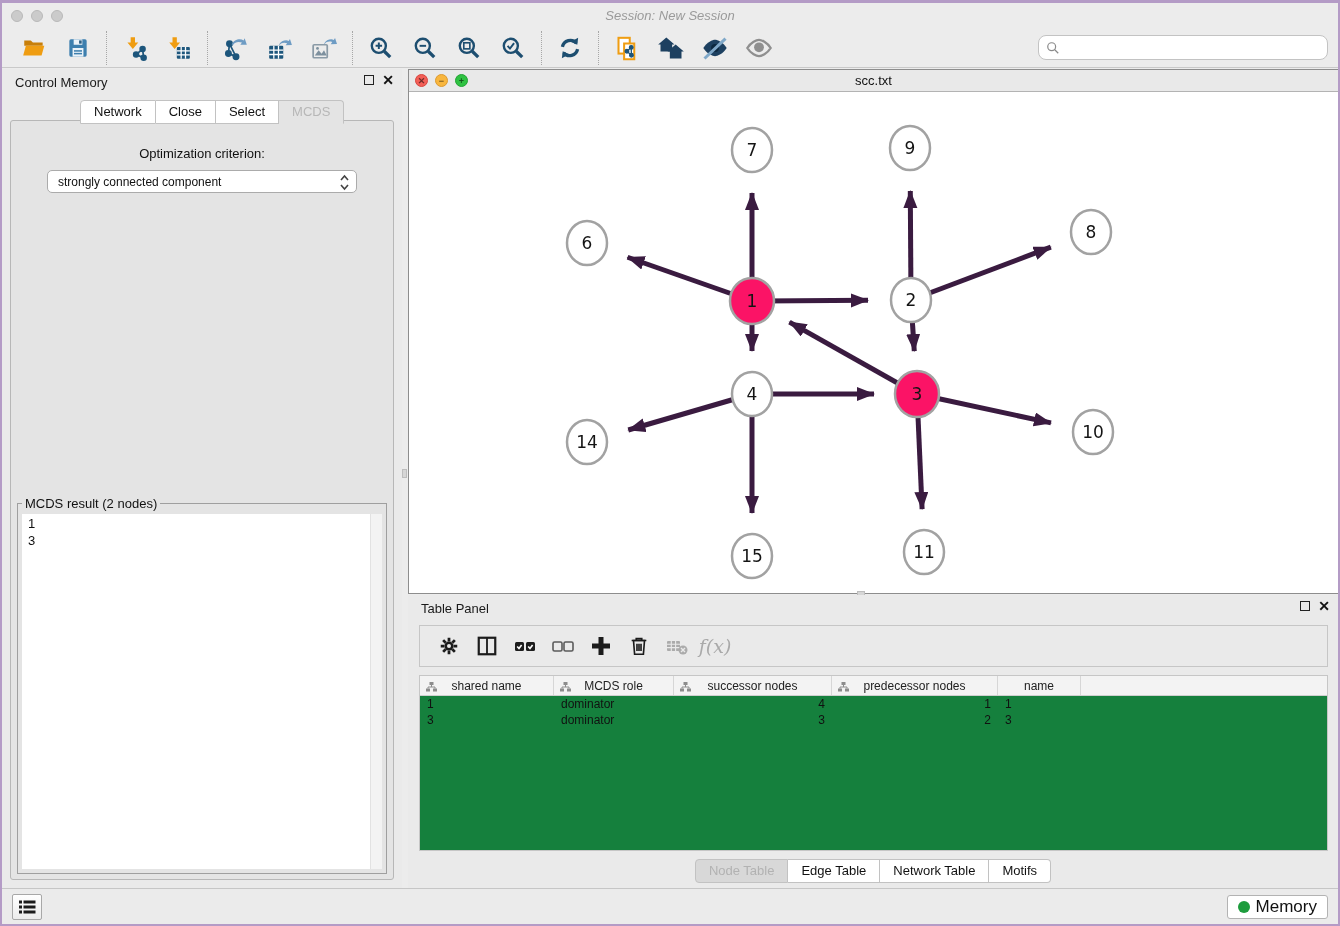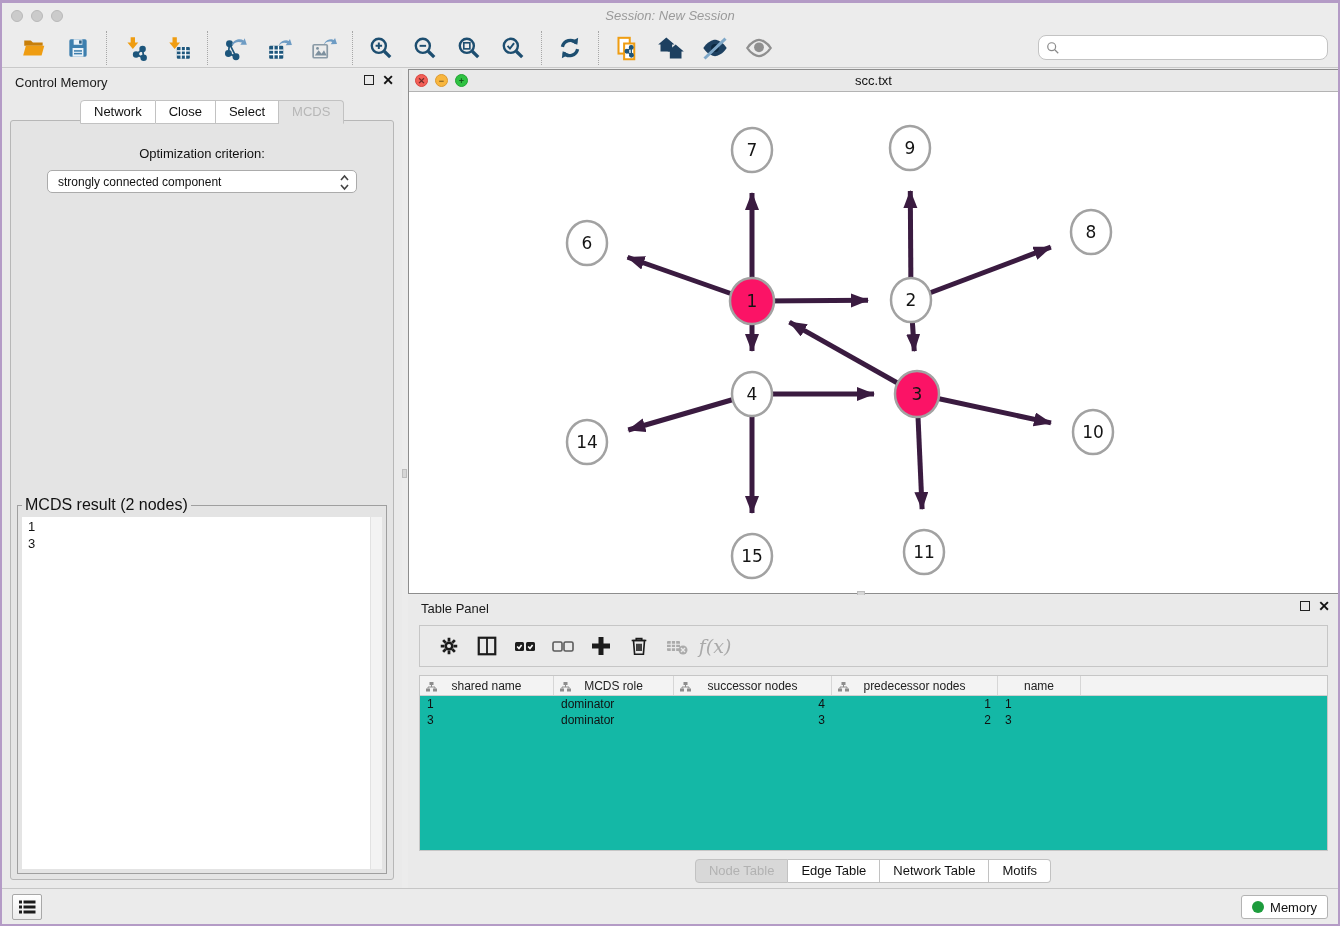--- a/index.html
+++ b/index.html
@@ -37,54 +37,54 @@
   .tab:first-child { border-left:1px solid #c2c2c2; border-radius:4px 0 0 0; }
   .tab:last-child { border-radius:0 4px 0 0; }
   .tab.selected { background:#e4e4e4; color:#b7b7b7; border-bottom:1px solid #e4e4e4; }
   .cp-body { position:absolute; left:8px; right:8px; top:51px; bottom:8px; background:#e4e4e4; border:1px solid #b7b7b7; border-radius:3px; }
   .opt-label { text-align:center; margin-top:25px; font-size:13px; }
   .criterion { margin:9px 36px 0; height:23px; background:#fff; border:1px solid #ababab; border-radius:5px; display:flex; align-items:center; padding:0 4px 0 10px; font-size:12px; position:relative; }
   .criterion .spin { position:absolute; right:6px; top:3px; }
   .cp-buttons { display:flex; justify-content:center; gap:13px; margin-top:11px; }
   .btn { font-size:13px; padding:3px 15px; background:#fff; border:1px solid #adadad; border-radius:4px; color:#111; }
   .result-box { position:absolute; left:6px; right:6px; top:375px; bottom:5px; border:1px solid #9f9f9f; margin:0; padding:0; }
-  .result-box legend { font-size:16px; margin-left:4px; padding:0 3px; }
+  .result-box legend { font-size:13px; margin-left:4px; padding:0 3px; }
   .result-area { position:absolute; left:4px; right:4px; top:3px; bottom:4px; background:#fff; font-size:13px; line-height:17px; padding:1px 6px; }
   .result-scroll { position:absolute; right:0; top:0; bottom:0; width:12px; background:#f3f3f3; border-left:1px solid #e2e2e2; }
   
   .net-window { position:absolute; left:406px; top:66px; width:931px; height:525px; border:1px solid #8d8d8d; background:#fff; }
   .nw-titlebar { height:22px; background:#e9e9e9; border-bottom:1px solid #b3b3b3; position:relative; }
   .lights { position:absolute; left:6px; top:4px; display:flex; gap:7px; }
   .light { width:13px; height:13px; border-radius:50%; font-size:9px; font-weight:bold; color:rgba(0,0,0,.55); display:flex; align-items:center; justify-content:center; }
   .light.red { background:#f35f57; border:1px solid #d8453e; }
   .light.yellow { background:#f8b63e; border:1px solid #dd9a2e; }
   .light.green { background:#2fc242; border:1px solid #22a334; }
   .nw-title { position:absolute; left:0; right:0; top:3px; text-align:center; font-size:13px; color:#111; }
   .nw-canvas { position:relative; width:100%; height:501px; background:#fff; }
   
   .table-panel { position:absolute; left:406px; top:592px; right:0; bottom:36px; background:#eaeaea; }
   .tp-toolbar { position:absolute; left:11px; right:10px; top:30px; height:42px; border:1px solid #c6c6c6; background:#eaeaea; display:flex; align-items:center; padding-left:10px; }
   .tp-tool { width:28px; height:28px; margin:0 5px; display:flex; align-items:center; justify-content:center; }
   .fx { font-family:"DejaVu Serif",serif; font-style:italic; font-size:19px; color:#a9a9a9; }
-  .tp-table { position:absolute; left:11px; right:10px; top:80px; height:176px; background:#14b8a6; border:1px solid #c6c6c6; overflow:hidden; }
+  .tp-table { position:absolute; left:11px; right:10px; top:80px; height:176px; background:#15803d; border:1px solid #c6c6c6; overflow:hidden; }
   .th-row { display:flex; height:20px; background:#f3f3f3; border-bottom:1px solid #cfcfcf; }
   .th { position:relative; border-right:1px solid #d6d6d6; font-size:12px; color:#222; display:flex; align-items:center; justify-content:center; }
   .th .tree { position:absolute; left:6px; top:5px; }
   .tr { display:flex; height:16px; }
   .td { font-size:12px; padding:1px 7px; white-space:nowrap; overflow:hidden; }
   .td.r { text-align:right; }
   .tp-tabs { position:absolute; left:0; right:0; bottom:5px; display:flex; justify-content:center; }
   .tp-tabs .tab { border-radius:0; }
   .tp-tabs .tab:first-child { border-radius:4px 0 0 4px; }
   .tp-tabs .tab:last-child { border-radius:0 4px 4px 0; }
   .tp-tabs .tab.selected { background:#d8d8d8; color:#b2b2b2; border-bottom:1px solid #c2c2c2; }
   
   .statusbar { position:absolute; left:0; right:0; bottom:0; height:36px; background:#ebebeb; border-top:1px solid #c6c6c6; }
   .status-left-btn { position:absolute; left:10px; top:5px; width:30px; height:26px; background:linear-gradient(#ffffff,#ececec); border:1px solid #a8a8a8; border-radius:2px; display:flex; align-items:center; justify-content:center; }
-  .memory-btn { position:absolute; right:10px; top:6px; height:24px; background:#fff; border:1px solid #b3b3b3; border-radius:3px; display:flex; align-items:center; gap:6px; padding:0 10px; font-size:13px; }
+  .memory-btn { position:absolute; right:10px; top:6px; height:24px; background:#fff; border:1px solid #b3b3b3; border-radius:3px; display:flex; align-items:center; gap:6px; padding:0 10px; font-size:17px; }
   .mem-dot { width:12px; height:12px; border-radius:50%; background:#1d9c3d; }
   .splitter-dot-h { position:absolute; left:855px; top:588px; width:8px; height:5px; background:#d6d6d6; border:1px solid #bdbdbd; }
   .splitter-dot-v { position:absolute; left:400px; top:466px; width:5px; height:9px; background:#d6d6d6; border:1px solid #bdbdbd; }
 </style>
 </head>
 <body>
 
 <div class="titlebar">
   <div class="dots">
     <div class="dot"></div>

